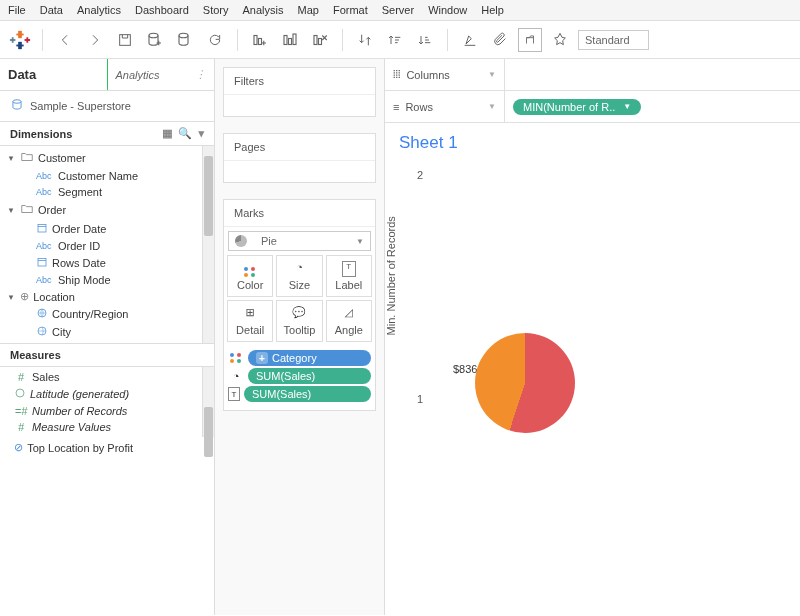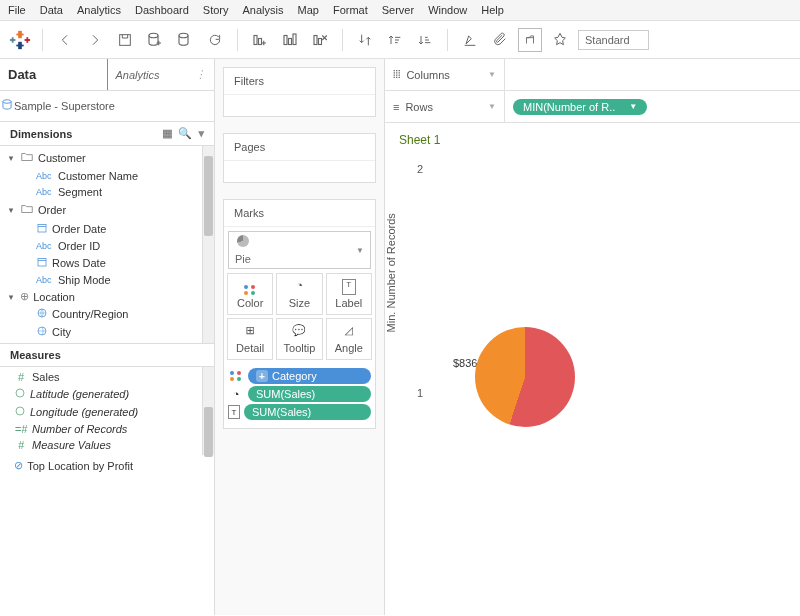--- a/index.html
+++ b/index.html
@@ -11,21 +11,21 @@
 .tb-btn { width: 24px; height: 24px; display: flex; align-items: center; justify-content: center; }
 .tb-btn svg { stroke: #666; fill: none; stroke-width: 1.5; }
 .tb-select { border: 1px solid #ccc; padding: 3px 18px 3px 6px; color: #666; }
 .tb-btn.boxed { border: 1px solid #bbb; }
 .logo svg { width: 22px; height: 22px; }
 .main { display: flex; height: calc(100% - 60px); }
 .sidebar { width: 215px; border-right: 1px solid #ddd; display: flex; flex-direction: column; background: #fff; }
 .tabs { display: flex; border-bottom: 1px solid #ddd; }
 .tab { flex: 1; padding: 8px; text-align: left; font-weight: 600; color: #333; font-size: 13px; }
 .tab.inactive { font-weight: 400; color: #666; border-left: 1px solid #22c55e; display:flex; justify-content:space-between; align-items:center;font-style:italic;}
-.ds-row { display: flex; align-items: center; padding: 7px 0; color: #555; }
+.ds-row { display: flex; align-items: center; gap: 6px; padding: 7px 10px; color: #555; }
 .ds-icon svg { width: 14px; height: 14px; }
 .section-header { display: flex; align-items: center; justify-content: space-between; padding: 5px 10px; border-top: 1px solid #ddd; border-bottom: 1px solid #ddd; font-weight: 600; font-size: 12px; }
 .section-header .tools { display:flex; gap:6px; color:#888;}
 .tree-wrap { position:relative; flex:0 0 auto; }
 .tree { padding: 2px 0; }
 .tree-row { display: flex; align-items: center; gap: 4px; padding: 2px 4px; color: #333; }
 .tree-row.lvl1 { padding-left: 6px; }
 .tree-row.lvl2 { padding-left: 36px; }
 .caret { width: 10px; text-align: center; color: #666; font-size: 9px; }
 .folder svg { width: 14px; height: 14px; }
@@ -50,23 +50,23 @@
 .pill-row .pi { width:16px; height:14px; display:flex; align-items:center; justify-content:center;}
 .pill { flex:1; border-radius: 10px; padding: 2px 8px; color: #fff; font-size: 11px; display:flex; align-items:center; gap:4px;}
 .pill.blue { background: #4a90d9; }
 .pill.green { background: #3cb08f; }
 .pill .plus { font-weight:bold; background:rgba(255,255,255,0.3); border-radius:3px; width:12px; height:12px; display:inline-flex; align-items:center; justify-content:center; font-size:10px;}
 .canvas { flex: 1; background: #fff; display: flex; flex-direction: column; position: relative; }
 .shelf { display: flex; align-items: center; border-bottom: 1px solid #e0e0e0; height: 32px; }
 .shelf-label { display: flex; align-items: center; gap: 6px; padding: 0 8px; width: 120px; color: #555; border-right: 1px solid #e0e0e0; height: 100%; }
 .shelf-label .drop { margin-left:auto; color:#aaa; font-size:8px;}
 .shelf-pill-area { flex:1; padding: 0 8px; display:flex; align-items:center;}
-.shelf-pill { background: #3cb08f; color: #fff; border-radius: 10px; padding: 2px 10px; display:flex; align-items:center; gap:14px; }
+.shelf-pill { background: #3cb08f; color: #fff; border-radius: 10px; padding: 2px 10px; display:flex; align-items:center; gap:8px; }
 .shelf-pill .drop { font-size:8px; }
-.sheet-title { padding: 10px 14px; font-size: 12px; color: #4d7c0f; font-weight: 300; }
+.sheet-title { padding: 10px 14px; font-size: 17px; color: #3b82f6; font-weight: 300; }
 .chart-area { flex:1; position:relative; }
 .axis-label-v { position:absolute; left:6px; top:50%; transform: rotate(-90deg) translateX(50%); transform-origin: left; color:#555; font-size:11px; white-space:nowrap;}
 .tick { position:absolute; left:32px; color:#555; font-size:11px;}
 .pie { position:absolute; left:90px; top:170px; width:100px; height:100px; border-radius:50%; background: conic-gradient(#e15759 0 55%, #f28e2b 55% 100%); }
 .data-label { position:absolute; left:68px; top:200px; color:#333; font-size:11px;}
 .pie-icon { width:12px; height:12px; border-radius:50%; background: conic-gradient(#bbb 0 70%, #888 70% 100%); display:inline-block;}
 .dots4 { display:inline-grid; grid-template-columns:5px 5px; gap:2px;}
 .dots4 i { width:4px; height:4px; border-radius:50%;}
 .color-dots i:nth-child(1){background:#4a90d9;} .color-dots i:nth-child(2){background:#e15759;} .color-dots i:nth-child(3){background:#f28e2b;} .color-dots i:nth-child(4){background:#3cb08f;}
 </style>
@@ -303,26 +303,20 @@
             <span class="type-hash">#</span>
             <span>Sales</span>
           </div>
         <div class="tree-row lvl1 italic" style="padding-left:14px;">
             <span class="type-globe"><svg viewBox="0 0 24 24">
                 <circle cx="12" cy="12" r="8" fill="none" stroke="#5aa37a" stroke-width="1.5"></circle>
               </svg></span>
             <span>Latitude (generated)</span>
           </div>
         <div class="tree-row lvl1 italic" style="padding-left:14px;">
-            <span class="type-globe"><svg viewBox="0 0 24 24">
-                <circle cx="12" cy="12" r="8" fill="none" stroke="#5aa37a" stroke-width="1.5"></circle>
-              </svg></span>
-            <span>Longitude (generated)</span>
-          </div>
-        <div class="tree-row lvl1 italic" style="padding-left:14px;">
             <span class="type-hash">=#</span>
             <span>Number of Records</span>
           </div>
         <div class="tree-row lvl1 italic" style="padding-left:14px;">
             <span class="type-hash">#</span>
             <span>Measure Values</span>
           </div>
       </div>
       <div class="scrollbar">
           <div class="thumb" style="top:40px; height:50px;"></div>
@@ -339,21 +333,21 @@
   <div class="midcol">
     <div class="card empty">
         <div class="card-title">Filters</div>
       </div>
     <div class="card empty">
         <div class="card-title">Pages</div>
       </div>
     <div class="card">
       <div class="card-title">Marks</div>
       <div class="mark-select">
-          <span style="display:flex;align-items:center;gap:6px;flex-direction:column;">
+          <span style="display:flex;gap:14px;">
             <span class="pie-icon"></span>
             <span>Pie</span>
           </span>
           <span style="font-size:8px;color:#888;">▼</span>
         </div>
       <div class="mark-grid">
         <div class="mark-cell"><span class="mi"><span class="dots4 color-dots">
                 <i></i>
                 <i></i>
                 <i></i>

